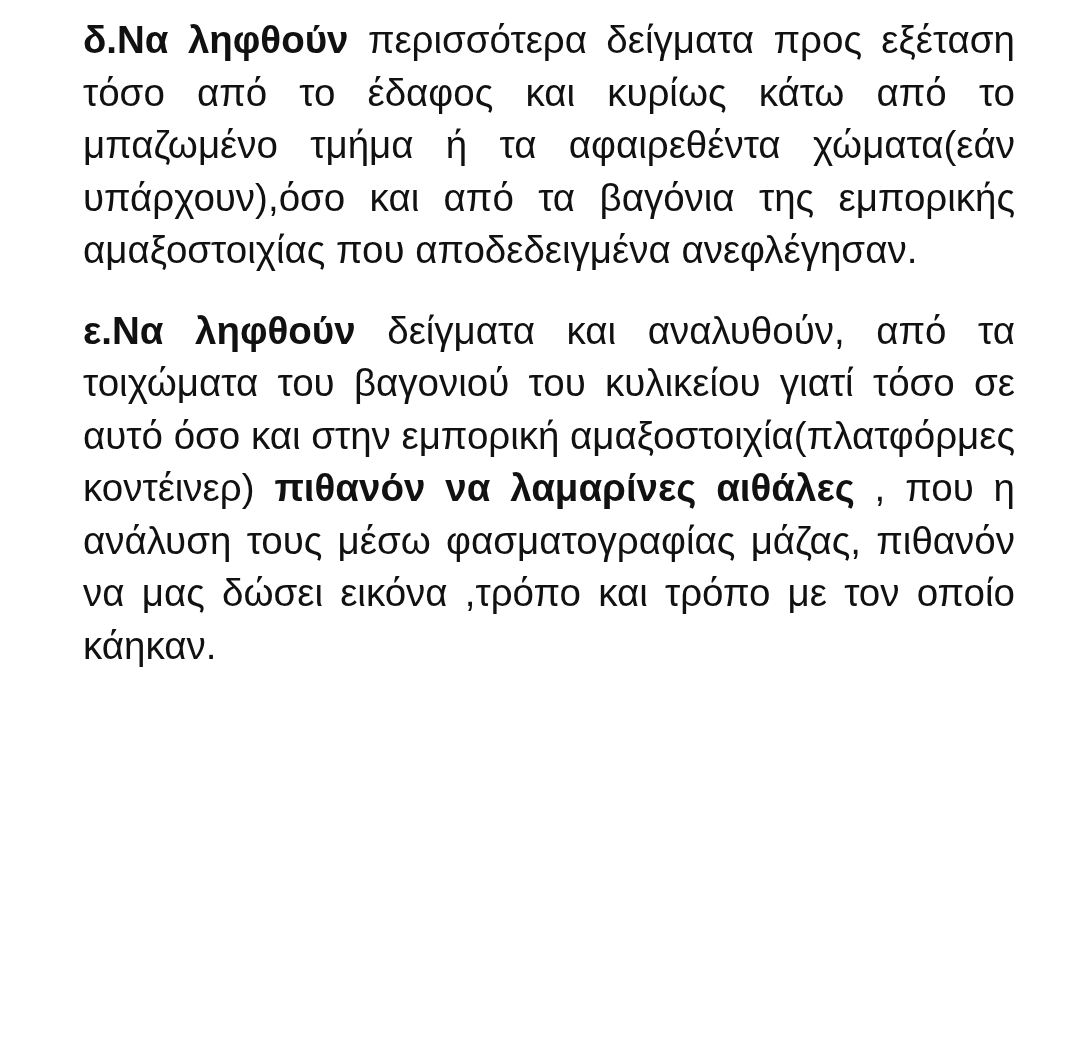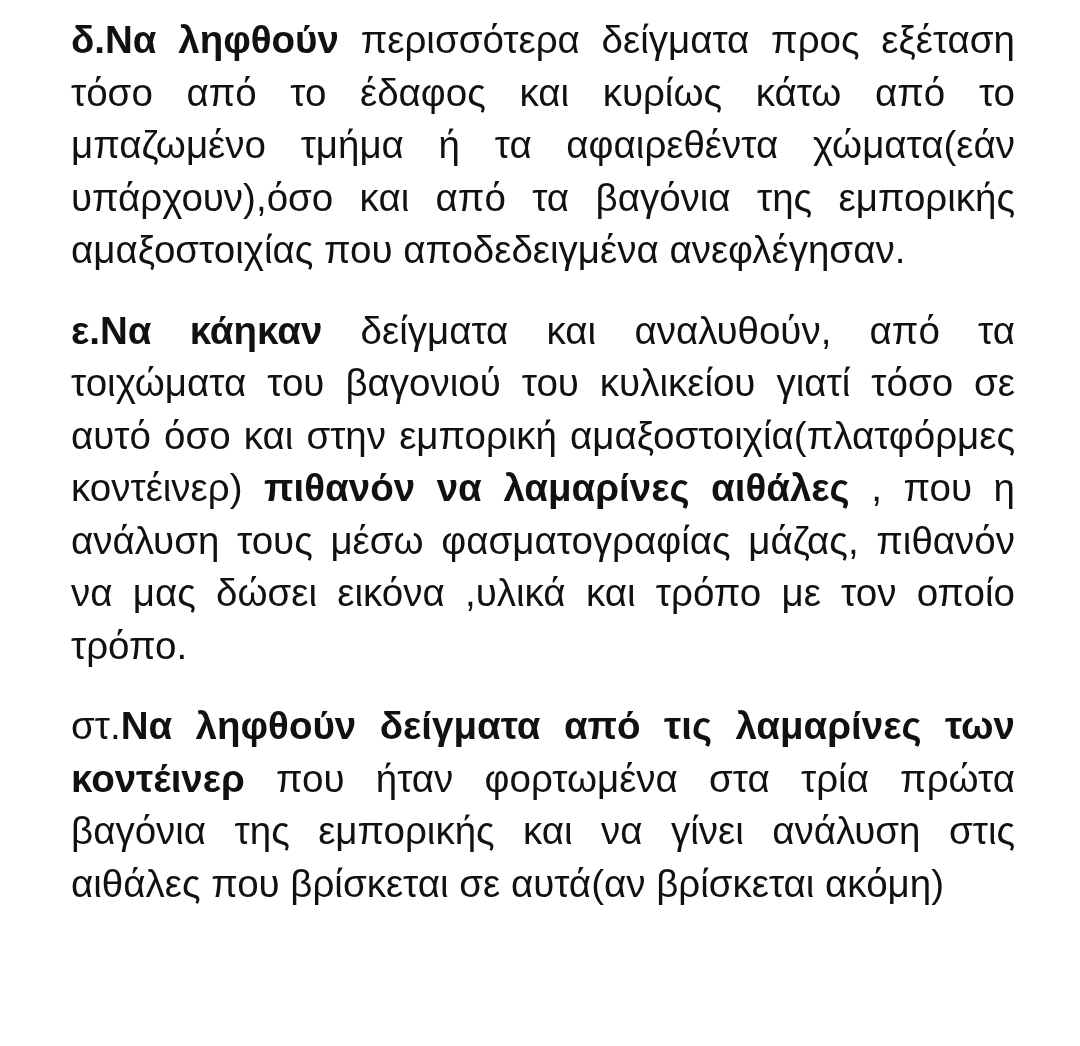--- a/index.html
+++ b/index.html
@@ -17,39 +17,36 @@
       position: absolute;
       left: 67px;
       top: 14px;
       width: 948px;
       font-family: "Liberation Sans", sans-serif;
       font-size: 38.5px;
       line-height: 52.5px;
       color: #111111;
     }
     .para {
-      margin: 0 0 28px 4px;
+      margin: 0 0 28px 16px;
       text-align: justify;
       text-align-last: left;
       hyphens: none;
     }
     .b {
       font-weight: bold;
     }
   </style>
 </head>
 <body>
 
 <div class="doc">
 
   <p class="para">
     <span class="b">δ.Να ληφθούν</span><span> περισσότερα δείγματα προς εξέταση τόσο από το έδαφος και κυρίως κάτω από το μπαζωμένο τμήμα ή τα αφαιρεθέντα χώματα(εάν υπάρχουν),όσο και από τα βαγόνια της εμπορικής αμαξοστοιχίας που αποδεδειγμένα ανεφλέγησαν.</span>
   </p>
 
   <p class="para">
-    <span class="b">ε.Να κάηκαν</span><span> δείγματα και αναλυθούν, από τα τοιχώματα του βαγονιού του κυλικείου γιατί τόσο σε αυτό όσο και στην εμπορική αμαξοστοιχία(πλατφόρμες κοντέινερ) </span><span class="b">πιθανόν να λαμαρίνες αιθάλες</span><span> , που η ανάλυση τους  μέσω φασματογραφίας  μάζας, πιθανόν να μας δώσει εικόνα ,υλικά και τρόπο με τον οποίο τρόπο.</span>
+    <span class="b">ε.Να ληφθούν</span><span> δείγματα και αναλυθούν, από τα τοιχώματα του βαγονιού του κυλικείου γιατί τόσο σε αυτό όσο και στην εμπορική αμαξοστοιχία(πλατφόρμες κοντέινερ) </span><span class="b">πιθανόν να λαμαρίνες αιθάλες</span><span> , που η ανάλυση τους  μέσω φασματογραφίας  μάζας, πιθανόν να μας δώσει εικόνα ,τρόπο και τρόπο με τον οποίο κάηκαν.</span>
   </p>
 
-  <p class="para">
-    <span>στ.</span><span class="b">Να ληφθούν δείγματα από τις λαμαρίνες των κοντέινερ</span><span> που ήταν φορτωμένα στα τρία πρώτα βαγόνια της εμπορικής και να γίνει ανάλυση στις αιθάλες που βρίσκεται σε αυτά(αν βρίσκεται ακόμη)</span>
-  </p>
 
 </div>
 
 </body></html>

